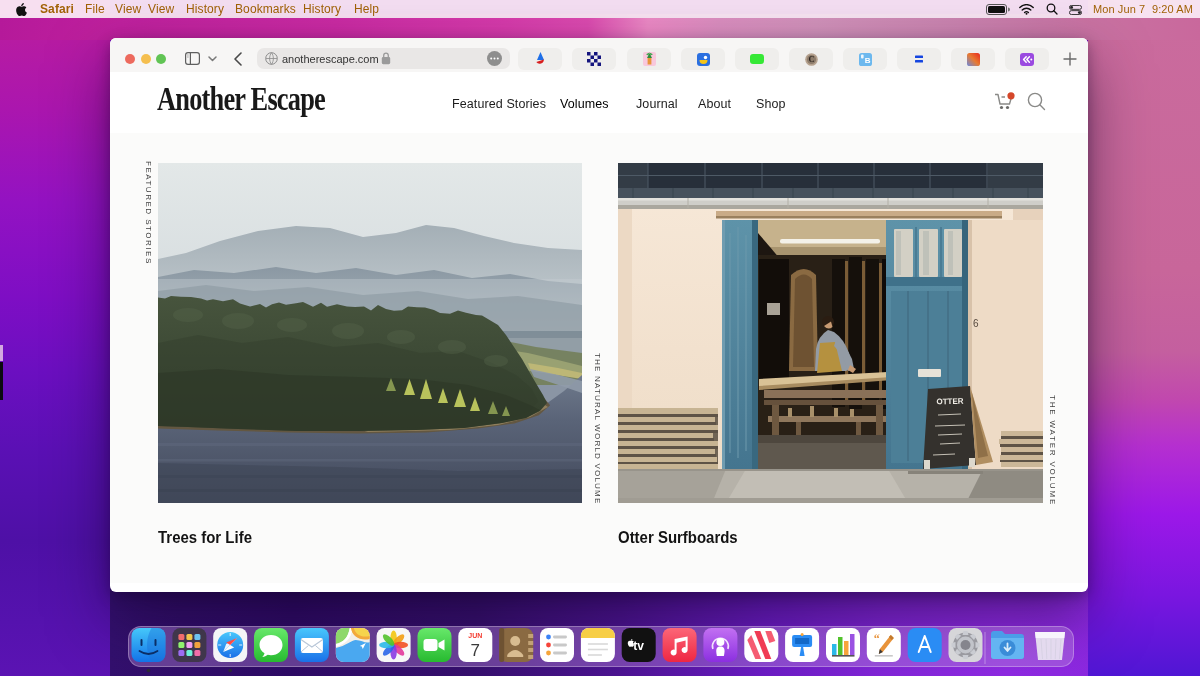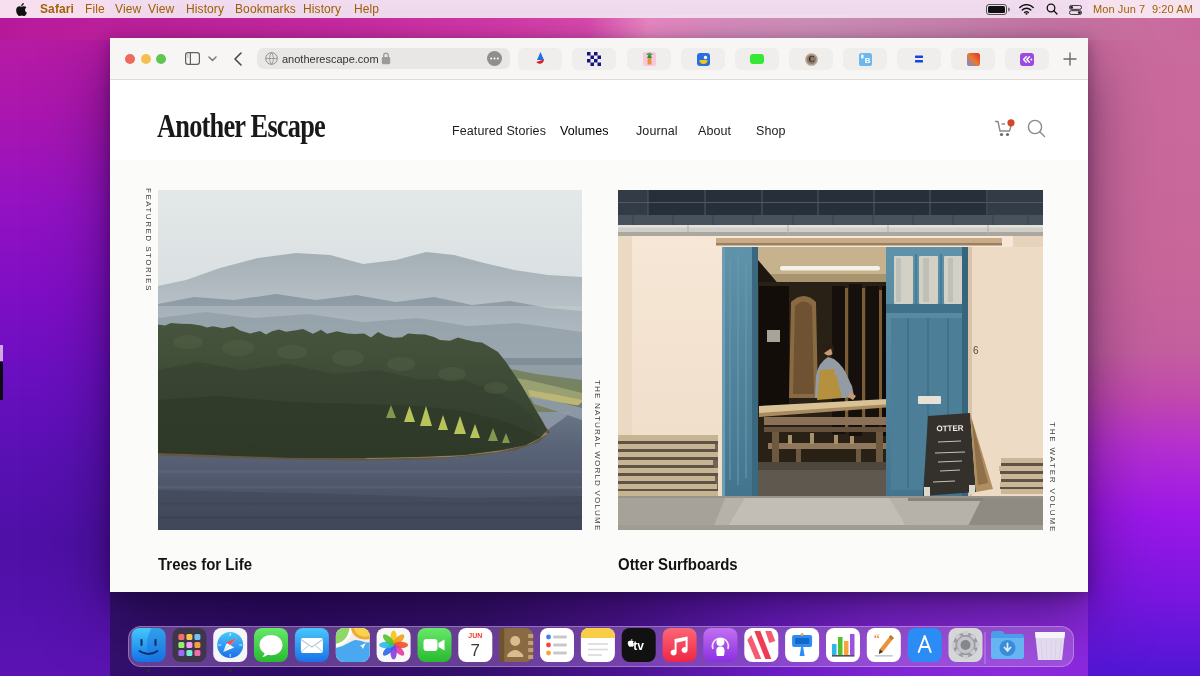--- a/index.html
+++ b/index.html
@@ -57,21 +57,21 @@
   <svg class="abs" style="left:1069px;top:4.5px" width="13" height="10" viewBox="0 0 13 10">
     <rect x="0.45" y="0.45" width="12.1" height="3.9" rx="1.95" fill="none" stroke="#222" stroke-width="0.9"></rect>
     <circle cx="2.6" cy="2.4" r="1.45" fill="#222"></circle>
     <rect x="0.45" y="5.65" width="12.1" height="3.9" rx="1.95" fill="none" stroke="#222" stroke-width="0.9"></rect>
     <circle cx="10.4" cy="7.6" r="1.45" fill="#222"></circle>
   </svg>
   <span class="abs" style="left:1093px;top:3px;font-size:11px;">Mon Jun 7</span>
   <span class="abs" style="left:1152px;top:3px;font-size:11px;">9:20 AM</span>
 </div>
 
-<div class="abs" id="window" style="left:110px;top:38px;width:978px;height:554px;border-radius:0;background:#ffffff;box-shadow:0 25px 60px rgba(20,0,40,0.5), 0 4px 14px rgba(20,0,40,0.35);overflow:hidden;">
+<div class="abs" id="window" style="left:110px;top:38px;width:978px;height:554px;border-radius:6px;background:#ffffff;box-shadow:0 25px 60px rgba(20,0,40,0.5), 0 4px 14px rgba(20,0,40,0.35);overflow:hidden;">
 
   <div class="abs" id="toolbar" style="left:0;top:0;width:978px;height:42px;background:#f7f6f5;border-bottom:1px solid #dddbd9;">
     <div class="abs" style="left:15px;top:16px;width:10px;height:10px;border-radius:50%;background:#ed6a5e;"></div>
     <div class="abs" style="left:30.5px;top:16px;width:10px;height:10px;border-radius:50%;background:#f5bf4f;"></div>
     <div class="abs" style="left:46px;top:16px;width:10px;height:10px;border-radius:50%;background:#61c454;"></div>
 
     <svg class="abs" style="left:75px;top:14px" width="15" height="13" viewBox="0 0 15 13">
       <rect x="0.6" y="0.6" width="13.8" height="11.8" rx="2.4" fill="none" stroke="#5f5f5f" stroke-width="1.2"></rect>
       <line x1="5.4" y1="1" x2="5.4" y2="12" stroke="#5f5f5f" stroke-width="1.2"></line>
       <line x1="2.3" y1="3" x2="3.5" y2="3" stroke="#8a8a8a" stroke-width="1"></line>
@@ -179,21 +179,21 @@
             <path d="M6.2 3.8 L3.6 6.5 L6.2 9.2 M9.4 3.8 L6.8 6.5 L9.4 9.2" stroke="#fff" stroke-width="1.5" fill="none" stroke-linecap="round" stroke-linejoin="round"></path>
             <circle cx="11.3" cy="6.5" r="1" fill="#fff"></circle>
           </svg>
         </div>
 
     <svg class="abs" style="left:953px;top:14px" width="14" height="14" viewBox="0 0 14 14">
           <path d="M7 1 V13 M1 7 H13" stroke="#6a6a6a" stroke-width="1.4" stroke-linecap="round"></path>
         </svg>
   </div>
 
-  <div class="abs" id="page" style="left:0;top:61px;width:978px;height:511px;background:#fbfbfa;">
+  <div class="abs" id="page" style="left:0;top:34px;width:978px;height:511px;background:#fbfbfa;">
     <div class="abs" style="left:0;top:0;width:978px;height:61px;background:#ffffff;"></div>
     <div class="abs" style="left:47px;top:9px;font-family:'Liberation Serif',serif;font-weight:bold;font-size:33px;letter-spacing:-1px;color:#191919;transform:scaleX(0.8);transform-origin:0 0;">Another Escape</div>
     <span class="abs navl" style="left:342px;top:25px;">Featured Stories</span>
     <span class="abs navl" style="left:450px;top:25px;color:#000000;">Volumes</span>
     <span class="abs navl" style="left:526px;top:25px;">Journal</span>
     <span class="abs navl" style="left:588px;top:25px;">About</span>
     <span class="abs navl" style="left:646px;top:25px;">Shop</span>
 
     <svg class="abs" style="left:884px;top:20px" width="22" height="20" viewBox="0 0 22 20">
       <path d="M1 2.5 H4 L6 12 H15.5 L17.5 5" fill="none" stroke="#8a8a88" stroke-width="1.4" stroke-linejoin="round"></path>

